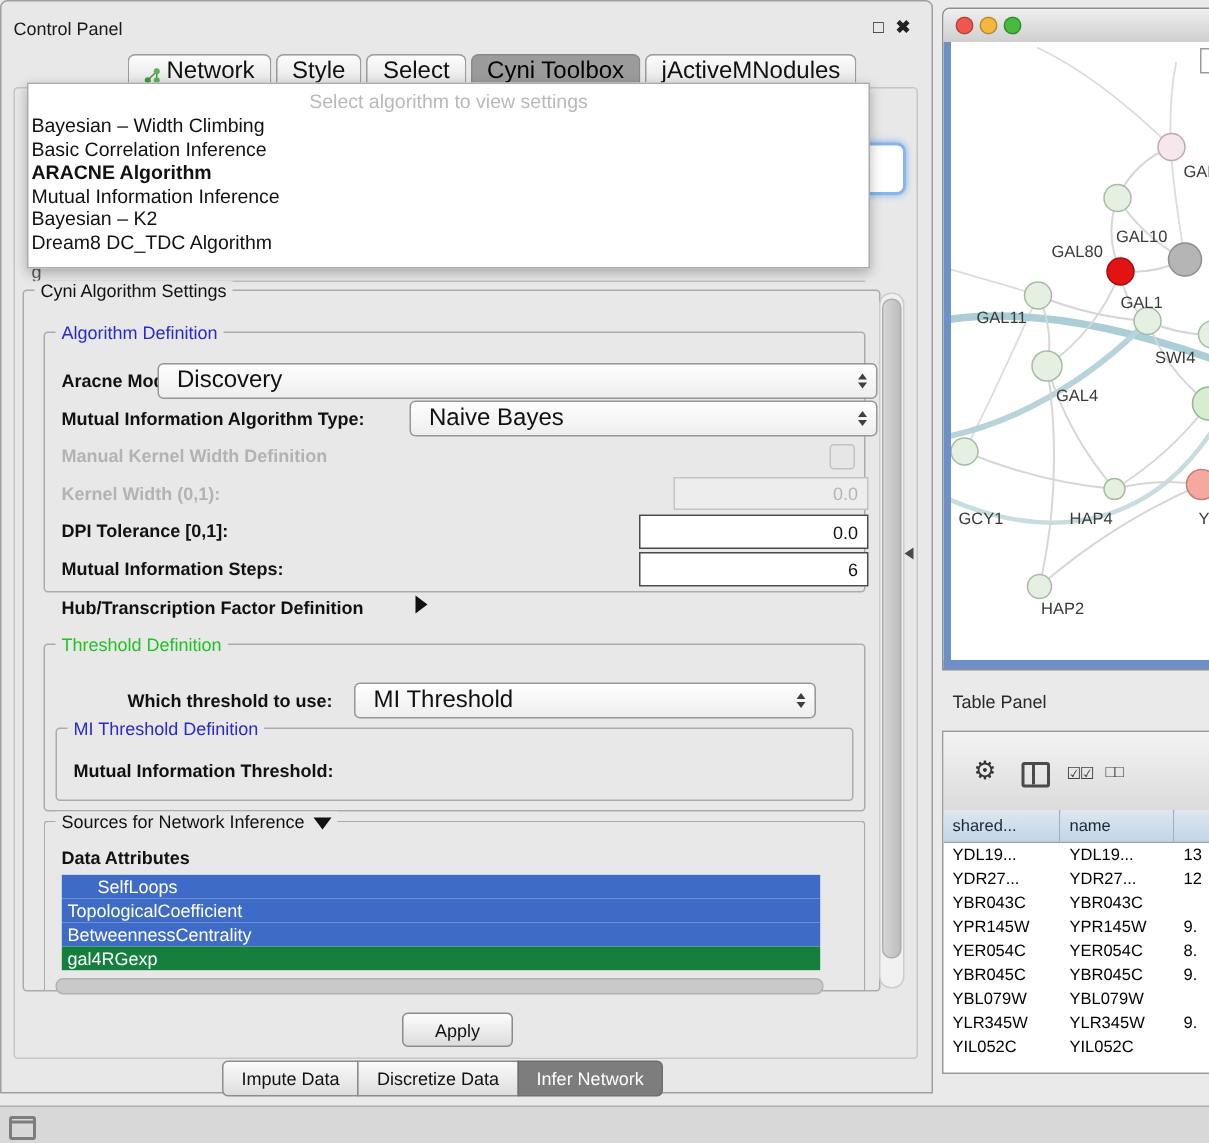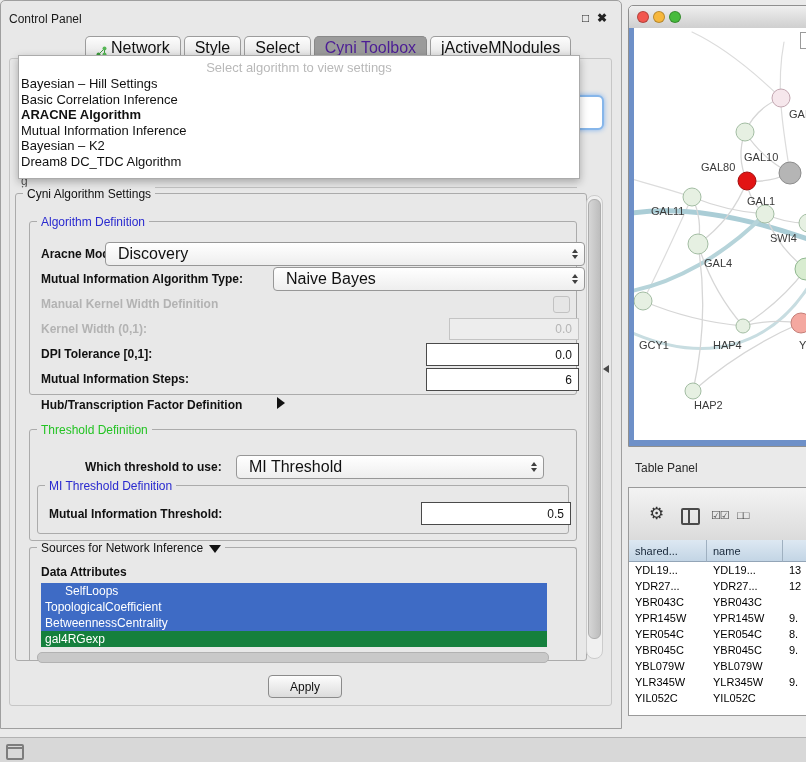--- a/index.html
+++ b/index.html
@@ -5,21 +5,21 @@
   html,body{margin:0;padding:0}
   body{width:806px;height:762px;overflow:hidden;font-family:"Liberation Sans",sans-serif;background:#eaeaea}
   #screen{position:absolute;left:0;top:0;width:806px;height:762px;overflow:hidden;background:#eaeaea}
   
   #cp{position:absolute;left:0;top:8;width:620px;height:727px;background:#e8e8e8;border:1px solid #9f9f9f;border-radius:5px 5px 0 0}
   .cp-title{position:absolute;left:8px;top:11px;font-size:12px;color:#1a1a1a}
   .win-btn{position:absolute;top:10px;font-size:12px;color:#222;cursor:default}
   .content-rect{position:absolute;left:8px;top:57px;width:601px;height:646px;border:1px solid #c6c6c6;border-radius:3px}
   #tab-bar{position:absolute;left:84px;top:35px;display:flex;z-index:5}
   .tab{font-size:16px;height:22px;padding:0 10px;display:flex;align-items:center;background:linear-gradient(#fdfdfd,#e1e1e1);border:1px solid #9c9c9c;border-bottom:none;border-radius:5px 5px 0 0;margin-right:3px;color:#111}
-  .tab.selected{background:#9b9b9b;color:#4c1d95;border-color:#898989}
+  .tab.selected{background:#9b9b9b;color:#000000;border-color:#898989}
   .net-ico{display:inline-block;width:11px;height:11px;margin-right:4px}
   
   #algo-popup{position:absolute;left:18px;top:55px;width:560px;height:118px;background:#fff;border:1px solid #ababab;box-shadow:0 3px 8px rgba(0,0,0,.28);z-index:50;padding-top:4px}
   .popup-prompt{font-size:13px;color:#b9b9b9;text-align:center;height:16px;line-height:16px}
   .popup-item{font-size:13px;color:#111;height:15.5px;line-height:15.5px;padding-left:2px;white-space:nowrap}
   .popup-item.selected{font-weight:bold}
   #combo-focus{position:absolute;left:561px;top:94px;width:38px;height:31px;background:#fff;border:2px solid #86b6ea;border-radius:6px;box-shadow:0 0 5px #7fb2ef;z-index:10}
   .frag-g{position:absolute;left:20px;top:173px;font-size:12px;color:#555}
   .frag-line{position:absolute;left:32px;top:186px;width:544px;height:1px;background:#c2c2c2}
   
@@ -173,41 +173,43 @@
       <span>MI Threshold</span>
       <span class="stepper">
           <span class="ar-up"></span>
           <span class="ar-dn"></span>
         </span>
     </div>
 
     <div class="group" style="left:36px;top:484px;width:530px;height:47px"></div>
     <div class="gtitle blue" style="left:44px;top:478px">MI Threshold Definition</div>
     <div class="lbl" style="left:48px;top:506px">Mutual Information Threshold:</div>
-    <div class="field" style="left:420px;top:501px;width:142px;height:21px">
-      <span>0.5</span>
-    </div>
 
     <div class="group noend" style="left:28px;top:546px;width:546px;height:112px"></div>
     <div class="gtitle" style="left:36px;top:540px"><span>Sources for Network Inference</span><span class="tri-down"></span></div>
     <div class="lbl" style="left:40px;top:564px">Data Attributes</div>
     <div id="src-list">
         <div class="src-item" style="background: rgb(62, 107, 197); padding-left: 24px;">SelfLoops</div>
         <div class="src-item" style="background: rgb(62, 107, 197);">TopologicalCoefficient</div>
         <div class="src-item" style="background: rgb(62, 107, 197);">BetweennessCentrality</div>
         <div class="src-item" style="background: #15803d;">gal4RGexp</div>
       </div>
     <div class="hbar"></div>
 
     <div class="vtrack">
         <div class="vthumb"></div>
       </div>
     <div class="split-arrow"></div>
 
     <div id="apply-btn">Apply</div>
+    <div id="bottom-tab-bar">
+        <div class="btab">Impute Data</div>
+        <div class="btab">Discretize Data</div>
+        <div class="btab selected">Infer Network</div>
+      </div>
   </div>
 
   <div id="net-window">
     <div class="nw-titlebar">
       <span class="tl" style="background: rgb(242, 87, 79);"></span>
       <span class="tl" style="background: rgb(246, 183, 60);"></span>
       <span class="tl" style="background: rgb(71, 187, 61);"></span>
     </div>
     <div class="nw-content">
       <svg width="180" height="412" viewBox="0 0 180 412">
@@ -326,20 +328,20 @@
   </div>
 
   <div id="strip">
     <span class="strip-ico"></span>
   </div>
 </div>
 
 <div id="algo-popup">
   <div class="popup-prompt">Select algorithm to view settings</div>
   <div>
-      <div class="popup-item">Bayesian – Hill Settings</div>
+      <div class="popup-item">Bayesian – Width Climbing</div>
       <div class="popup-item">Basic Correlation Inference</div>
       <div class="popup-item selected">ARACNE Algorithm</div>
       <div class="popup-item">Mutual Information Inference</div>
       <div class="popup-item">Bayesian – K2</div>
       <div class="popup-item">Dream8 DC_TDC Algorithm</div>
     </div>
 </div>
 
 </body></html>

